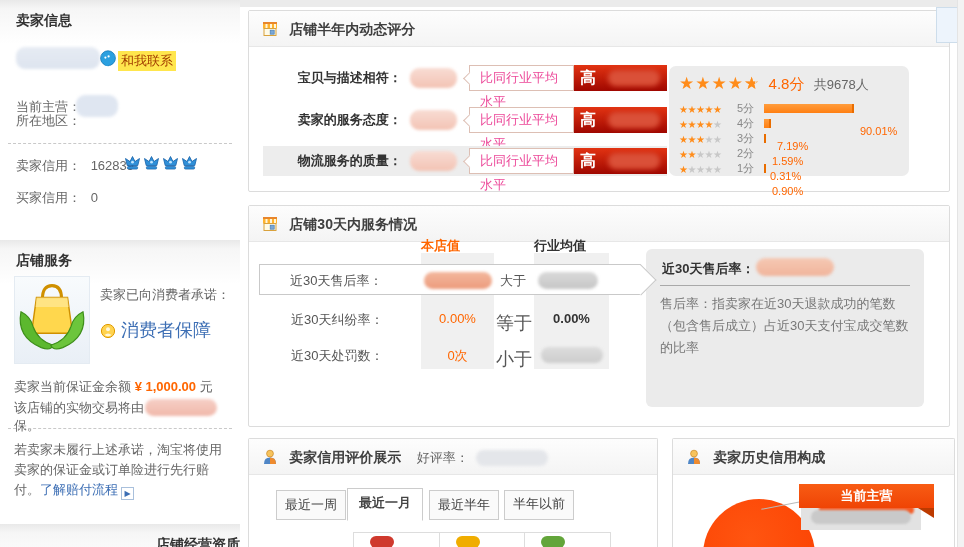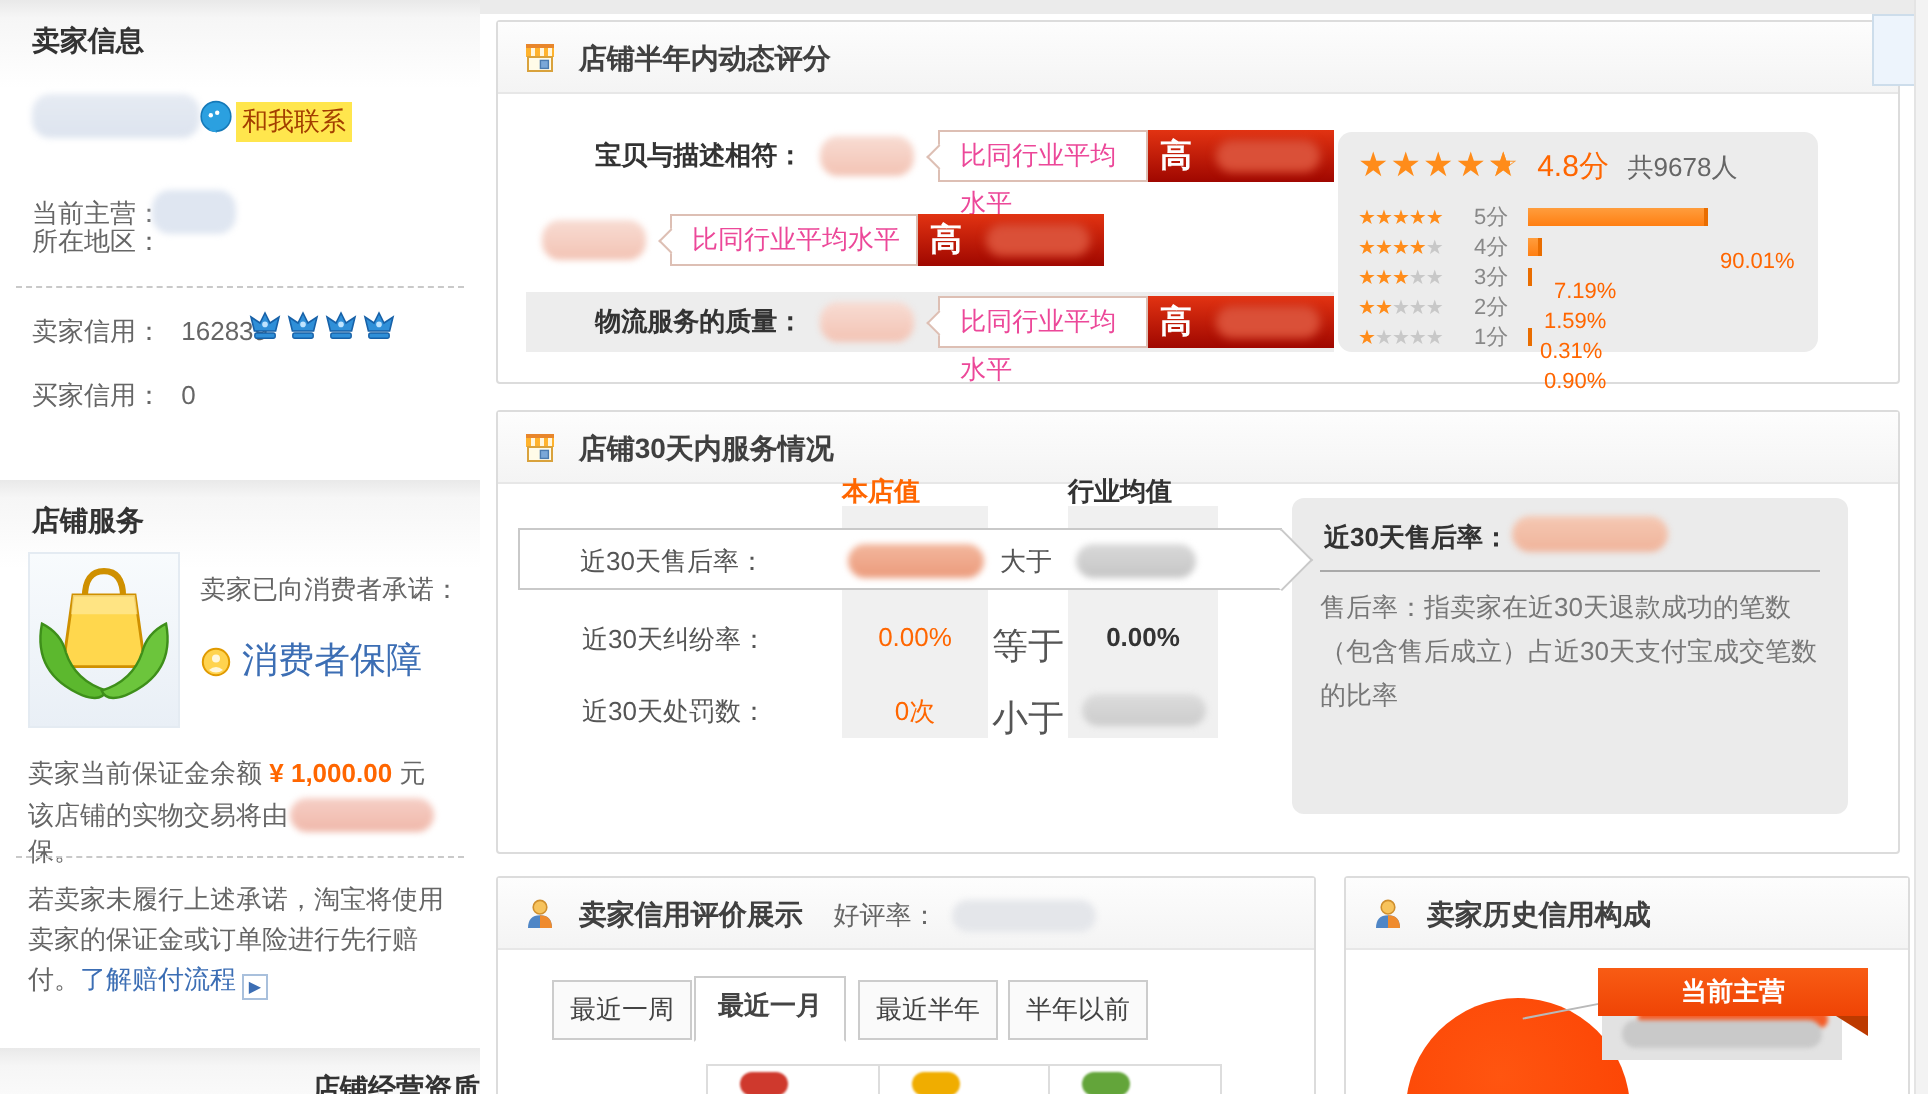--- a/index.html
+++ b/index.html
@@ -101,21 +101,21 @@
   .svc-row .indb { position:absolute; left:282px; top:2px; width:62px; height:16px; background:linear-gradient(180deg,#dcdcdc,#cccccc); }
   .detail-box { position:absolute; left:397px; top:43px; width:278px; height:158px; background:#ebebeb; border-radius:6px; }
   .detail-box .dt { position:absolute; left:16px; top:11px; font-size:13px; font-weight:bold; color:#333; }
   .detail-box .blur { position:absolute; left:110px; top:9px; width:78px; height:18px; background:linear-gradient(180deg,#f5c8b3,#f0b49b); }
   .detail-box .dhr { position:absolute; left:14px; right:14px; top:36px; border-top:1px solid #a9a9a9; }
   .detail-box .dd { position:absolute; left:14px; top:44px; width:252px; font-size:13px; color:#777; line-height:22px; }
 
   .panel-review { left:248px; top:438px; width:410px; height:115px; border-bottom:none; }
   .tab { position:absolute; top:51px; height:30px; border:1px solid #ccc; background:#fafafa; font-size:13px; color:#444; text-align:center; line-height:28px; cursor:pointer; }
   .tab.active { top:49px; height:33px; background:#fff; font-weight:bold; border-bottom:1px solid #fff; z-index:2; }
-  .t1 { left:27px; width:70px; } .t2 { left:98px; width:76px; } .t3 { left:180px; width:70px; } .t4 { left:255px; width:70px; }
+  .t1 { left:27px; width:70px; } .t2 { left:98px; width:76px; } .t3 { left:180px; width:70px; } .t4 { left:255px; width:70px;font-family:Liberation Mono, monospace; }
   .rv-table { position:absolute; left:104px; top:93px; width:258px; height:30px; border:1px solid #ddd; display:flex; }
   .rv-cell { flex:1; border-right:1px solid #ddd; position:relative; }
   .rv-cell:last-child { border-right:none; }
   .rv-ic { position:absolute; left:16px; top:3px; width:24px; height:12px; border-radius:6px; filter:blur(0.5px); }
   .ic-good { background:#cf392d; } .ic-mid { background:#f0ad00; } .ic-bad { background:#63a53a; }
 
   .panel-history { left:672px; top:438px; width:283px; height:115px; border-bottom:none; }
   .pie { position:absolute; left:30px; top:60px; width:112px; height:112px; border-radius:50%; background:radial-gradient(circle at 42% 35%, #ff5510, #fb3f00); }
   .pconn { position:absolute; left:88px; top:66px; width:40px; border-top:1px solid #b9b9b9; transform:rotate(-11deg); }
   .pbanner { position:absolute; left:126px; top:45px; width:135px; height:24px; background:linear-gradient(180deg,#f85c14,#ef4405); color:#fff; font-size:13px; font-weight:bold; text-align:center; line-height:24px; z-index:2; }
@@ -242,20 +242,21 @@
       <span class="blur"></span>
       <span class="badge">
         <span class="badge-txt">比同行业平均水平</span>
         <span class="badge-red">
             <span class="hi">高</span>
             <span class="blur"></span>
           </span>
       </span>
     </div>
     <div class="dsr-row" style="top:94px">
+      <span class="dlab">卖家的服务态度：</span>
       <span class="blur"></span>
       <span class="badge">
         <span class="badge-txt">比同行业平均水平</span>
         <span class="badge-red">
             <span class="hi">高</span>
             <span class="blur"></span>
           </span>
       </span>
     </div>
     <div class="dsr-row hl" style="top:135px">

